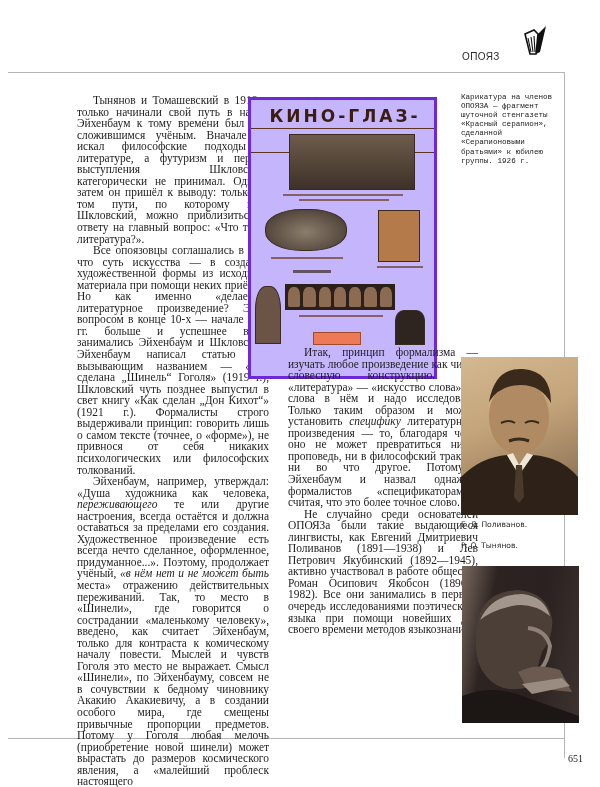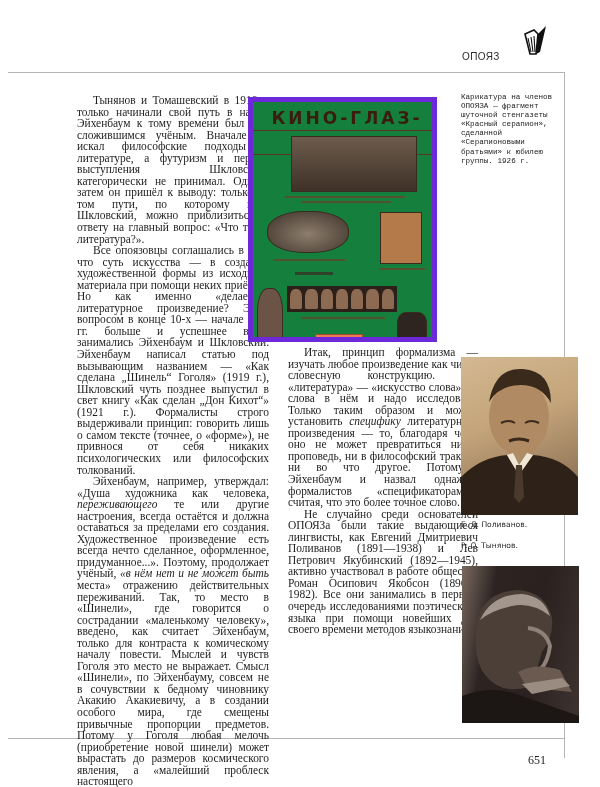--- a/index.html
+++ b/index.html
@@ -50,24 +50,24 @@
     .bottom-rule {
       position: absolute;
       left: 8px;
       top: 738px;
       width: 556px;
       height: 1px;
       background: #b5b5b5;
     }
     .page-number {
       position: absolute;
-      left: 528px;
+      left: 568px;
       top: 753px;
       font-family: "Liberation Serif", "DejaVu Serif", serif;
-      font-size: 12px;
+      font-size: 10px;
       color: #222;
     }
     .col {
       position: absolute;
       font-family: "Liberation Serif", "DejaVu Serif", serif;
       font-size: 11.45px;
       line-height: 11.55px;
       text-align: justify;
       color: #1d1d1d;
       margin-left: 40px;
@@ -90,23 +90,23 @@
       width: 190px;
     }
     em.it {
       font-style: italic;
     }
     .poster {
       position: absolute;
       left: 248px;
       top: 97px;
       width: 189px;
-      height: 245px;
-      background: #15803d;
-      border: 5px solid #6d28d9;
+      height: 282px;
+      background: #c4b5fd;
+      border: 3px solid #6d28d9;
       box-sizing: border-box;
       overflow: hidden;
     }
     .poster-title {
       position: absolute;
       left: 8px;
       top: 6px;
       width: 172px;
       text-align: center;
       font-family: "DejaVu Sans", sans-serif;

